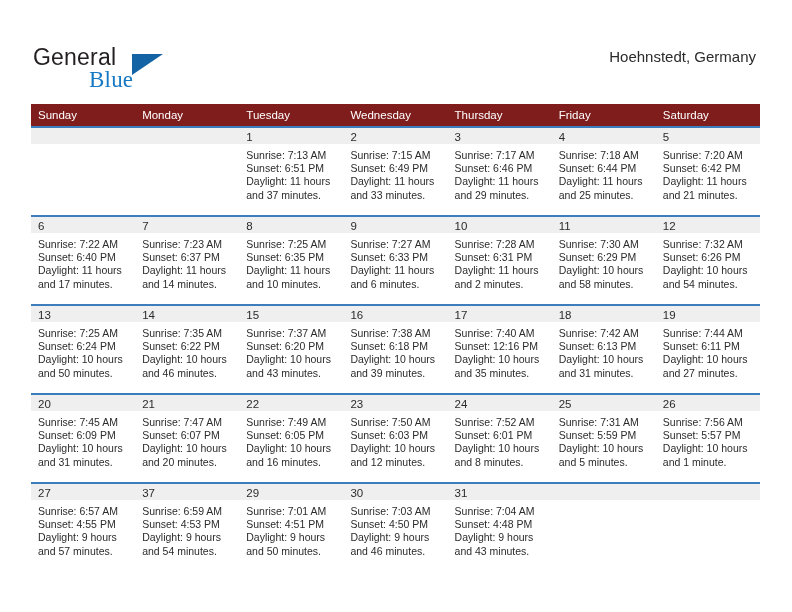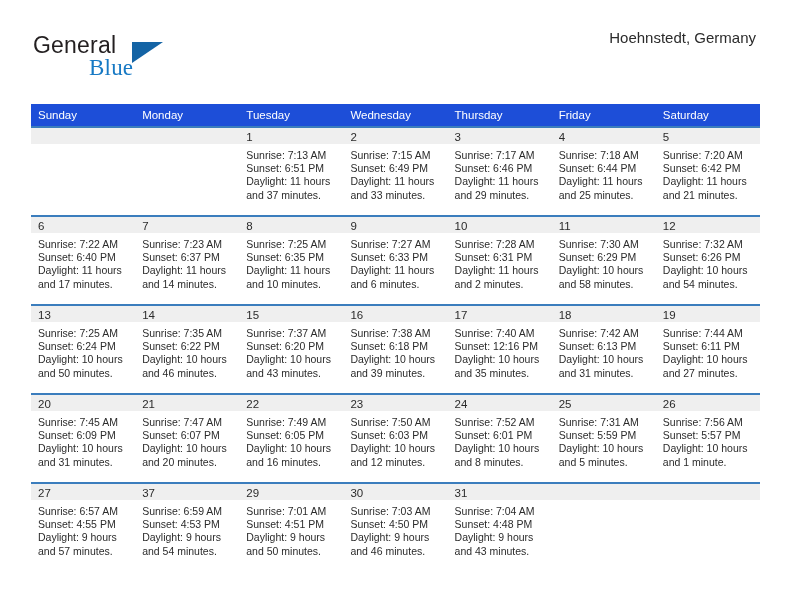--- a/index.html
+++ b/index.html
@@ -18,21 +18,21 @@
     position: relative;
     width: 792px;
     height: 612px;
     box-sizing: border-box;
   }
 
   
   .header {
     position: absolute;
     left: 0;
-    top: 0;
+    top: 12px;
     width: 792px;
     height: 104px;
   }
   .brand {
     position: absolute;
     left: 33px;
     top: 32px;
     width: 220px;
     height: 52px;
   }
@@ -73,35 +73,36 @@
   .cal-title {
     font-size: 27px;
     color: #2b2b2b;
     line-height: 32px;
     white-space: nowrap;
   }
   .cal-subtitle {
     font-size: 15px;
     color: #2b2b2b;
     line-height: 20px;
+    margin-top: 7px;
     white-space: nowrap;
     text-align: right;
   }
 
   
   .calendar {
     position: absolute;
     left: 31px;
     top: 104px;
     width: 729px;
     border-collapse: collapse;
     table-layout: fixed;
   }
   .calendar th {
-    background: #1d4ed8;
+    background: #7f1d1d;
     color: #ffffff;
     font-size: 11.5px;
     font-weight: normal;
     text-align: left;
     padding: 5px 0 5px 7px;
     height: 11px;
     border: none;
   }
   .calendar td {
     vertical-align: top;

